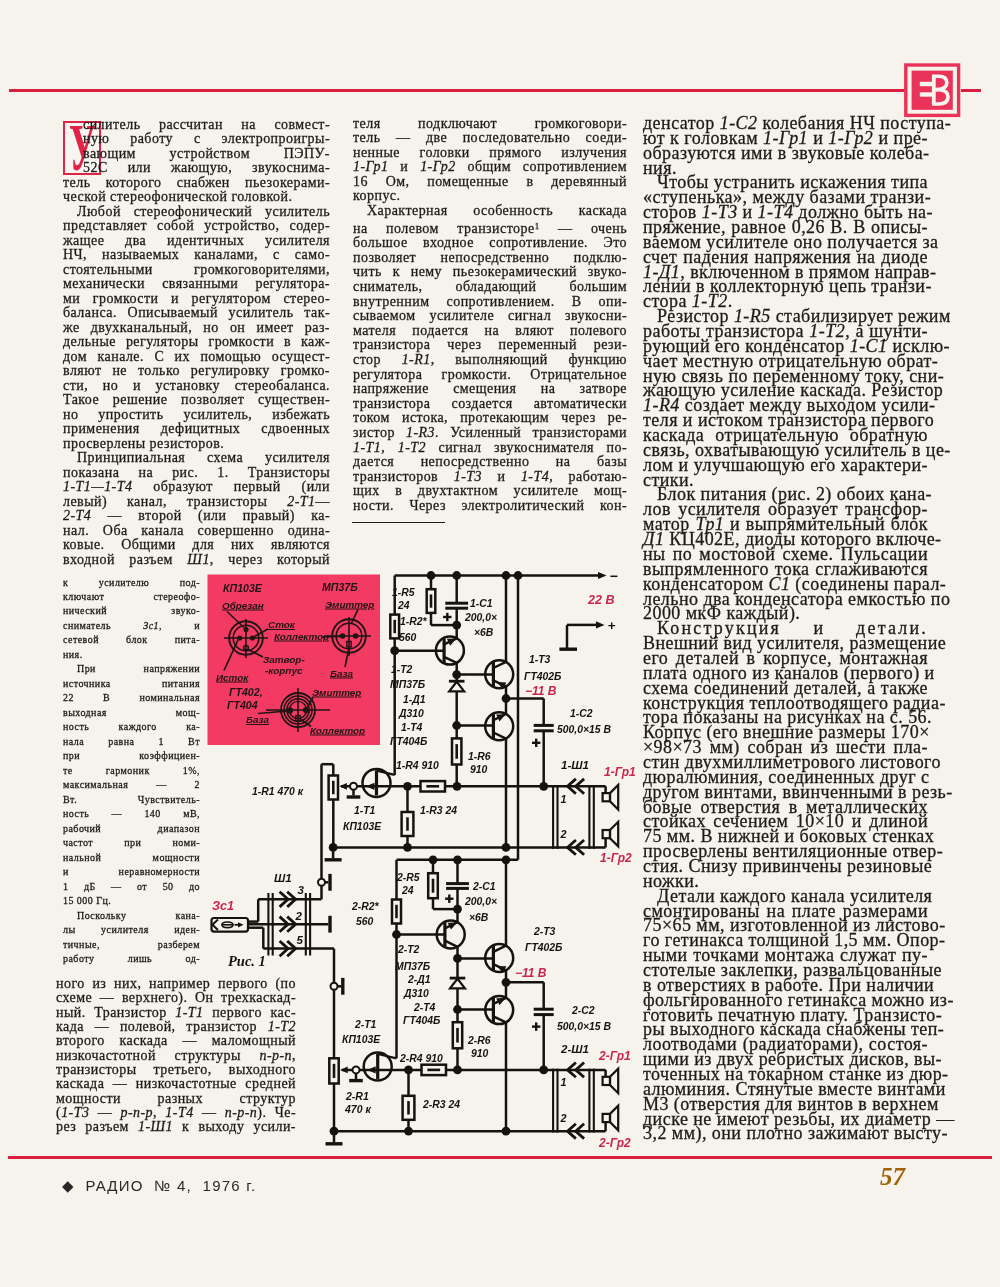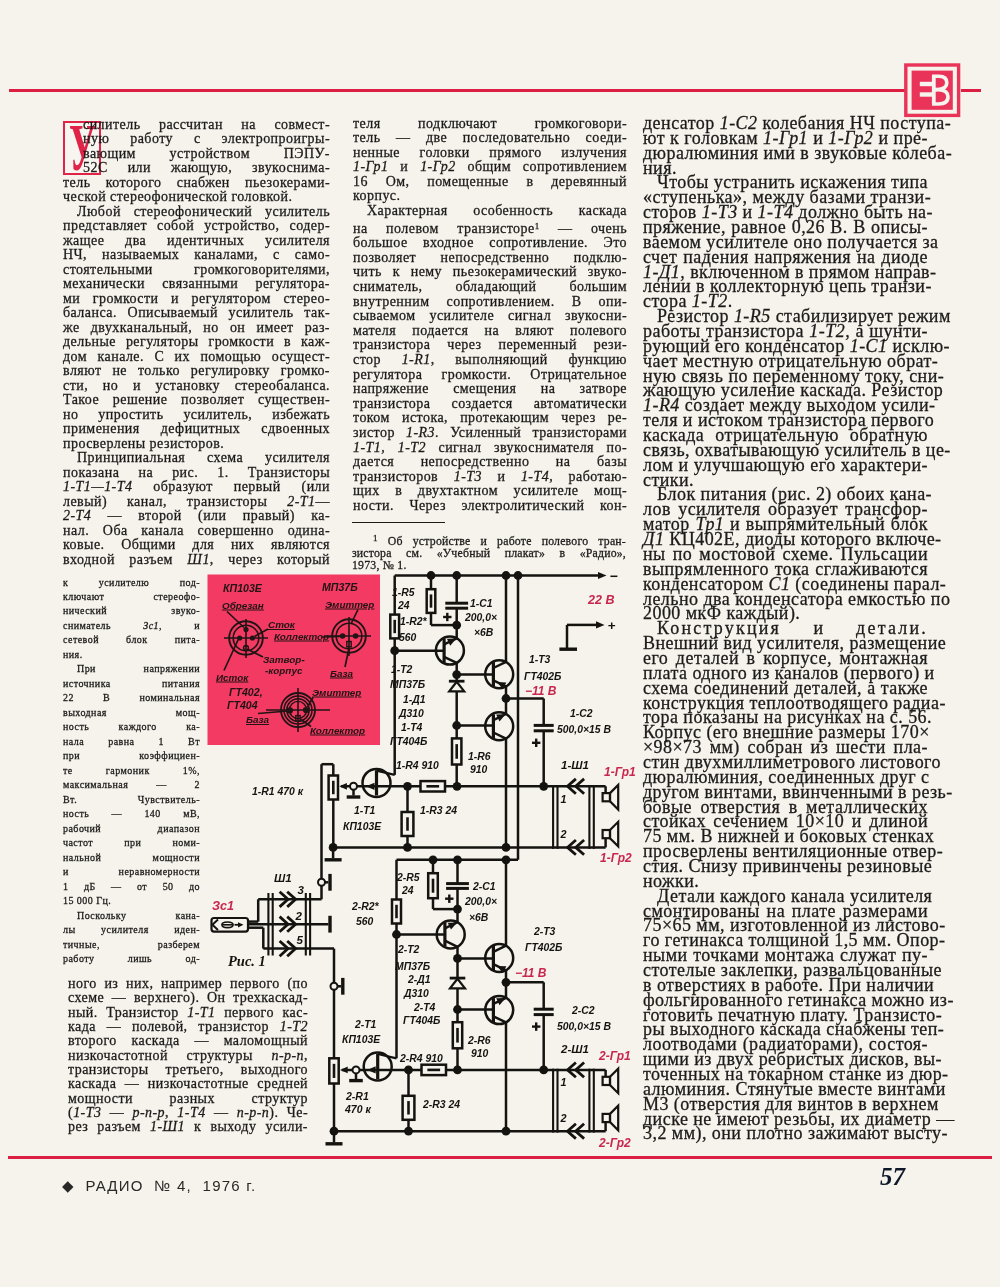--- a/index.html
+++ b/index.html
@@ -34,21 +34,21 @@
 <path d="M32 26.6 L35.8 26.7 Q45 27.2 45 33.8 Q45 41 35.5 41 L29 41" stroke-width="3.6"></path>
 <path d="M16.8 21 L30.5 21" stroke-width="4.4"></path>
 <path d="M16.8 31.5 L30.5 31.5" stroke-width="4.4"></path>
 </g>
 </svg>
 
 <div class="rule" style="left:8px;top:1156px;width:984px;height:3px"></div>
 
 <div class="abs" style="left:62px;top:1177px;font-family:'Liberation Sans',sans-serif;font-size:15px;letter-spacing:1.2px;color:#2a2826">◆&nbsp;&nbsp;РАДИО&nbsp; №&nbsp;4,&nbsp; 1976&nbsp;г.</div>
 
-<div class="abs" style="left:880px;top:1163px;font-family:'Liberation Serif',serif;font-style:italic;font-weight:700;font-size:25px;color:#0f172a">57</div>
+<div class="abs" style="left:880px;top:1163px;font-family:'Liberation Serif',serif;font-style:italic;font-weight:700;font-size:25px;color:#a16207">57</div>
 
 <div class="abs" style="left:63px;top:121px;width:38px;height:54px;border:2.6px solid #e02448;background:#f7f5ef"></div>
 <svg class="abs" style="left:63px;top:121px" width="38" height="54" viewBox="0 0 38 54">
       <text x="19.5" y="48.5" text-anchor="middle" font-family="Liberation Serif" font-weight="700" font-size="67" fill="#e02448" textLength="27" lengthAdjust="spacingAndGlyphs">У</text>
     </svg>
 
 <div class="col" style="left:63px;top:117.5px;width:267px;font-size:14px;line-height:14.52px">
 <div class="j dc">силитель рассчитан на совмест-</div>
 <div class="j dc">ную работу с электропроигры-</div>
 <div class="j dc">вающим устройством ПЭПУ-</div>
@@ -105,21 +105,21 @@
 <div class="j">нальной мощности</div>
 <div class="j">и неравномерности</div>
 <div class="j">1 дБ — от 50 до</div>
 <div class="e">15 000 Гц.</div>
 <div class="j"><span class="in"></span>Поскольку кана-</div>
 <div class="j">лы усилителя иден-</div>
 <div class="j">тичные, разберем</div>
 <div class="j">работу лишь од-</div>
 </div>
 
-<div class="col" style="left:68px;top:977px;width:240px;font-size:14px;line-height:14.33px">
+<div class="col" style="left:56px;top:977px;width:240px;font-size:14px;line-height:14.33px">
 <div class="j">ного из них, например первого (по</div>
 <div class="j">схеме — верхнего). Он трехкаскад-</div>
 <div class="j">ный. Транзистор <i>1-Т1</i> первого кас-</div>
 <div class="j">када — полевой, транзистор <i>1-Т2</i></div>
 <div class="j">второго каскада — маломощный</div>
 <div class="j">низкочастотной структуры <i>n-p-n</i>,</div>
 <div class="j">транзисторы третьего, выходного</div>
 <div class="j">каскада — низкочастотные средней</div>
 <div class="j">мощности разных структур</div>
 <div class="j">(<i>1-Т3</i> — <i>p-n-p</i>, <i>1-Т4</i> — <i>n-p-n</i>). Че-</div>
@@ -151,30 +151,25 @@
 <div class="j">зистор <i>1-R3</i>. Усиленный транзисторами</div>
 <div class="j"><i>1-Т1, 1-Т2</i> сигнал звукоснимателя по-</div>
 <div class="j">дается непосредственно на базы</div>
 <div class="j">транзисторов <i>1-Т3</i> и <i>1-Т4</i>, работаю-</div>
 <div class="j">щих в двухтактном усилителе мощ-</div>
 <div class="j">ности. Через электролитический кон-</div>
 </div>
 
 <div class="abs" style="left:352px;top:521.5px;width:93px;height:1.8px;background:#1d1b1a"></div>
 
-<div class="col" style="left:352px;top:531.5px;width:274px;font-size:11.8px;line-height:12.3px;letter-spacing:0.2px">
-<div class="j"><span class="in2"></span><sup>1</sup> Об устройстве и работе полевого тран-</div>
-<div class="j">зистора см. «Учебный плакат» в «Радио»,</div>
-<div class="e">1973, № 1.</div>
-</div>
 
 <div class="col" style="left:643px;top:116px;width:285px;font-size:18px;line-height:14.86px">
 <div class="j">денсатор <i>1-С2</i> колебания НЧ поступа-</div>
 <div class="j">ют к головкам <i>1-Гр1</i> и <i>1-Гр2</i> и пре-</div>
-<div class="j">дюралюминия ими в звуковые колеба-</div>
+<div class="j">образуются ими в звуковые колеба-</div>
 <div class="e">ния.</div>
 <div class="j"><span class="in"></span>Чтобы устранить искажения типа</div>
 <div class="j">«ступенька», между базами транзи-</div>
 <div class="j">сторов <i>1-Т3</i> и <i>1-Т4</i> должно быть на-</div>
 <div class="j">пряжение, равное 0,26 В. В описы-</div>
 <div class="j">ваемом усилителе оно получается за</div>
 <div class="j">счет падения напряжения на диоде</div>
 <div class="j"><i>1-Д1</i>, включенном в прямом направ-</div>
 <div class="j">лении в коллекторную цепь транзи-</div>
 <div class="e">стора <i>1-Т2</i>.</div>

